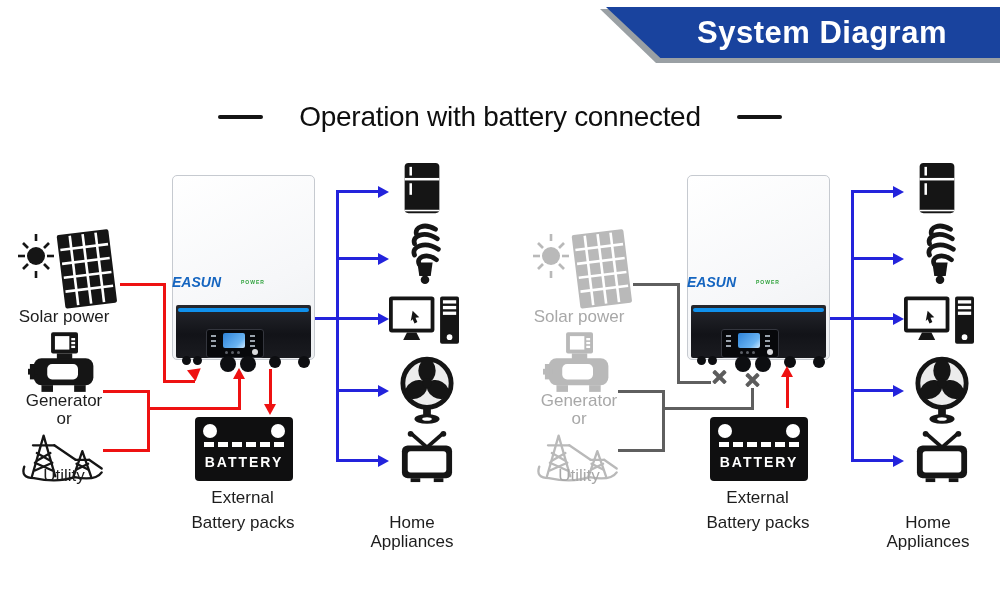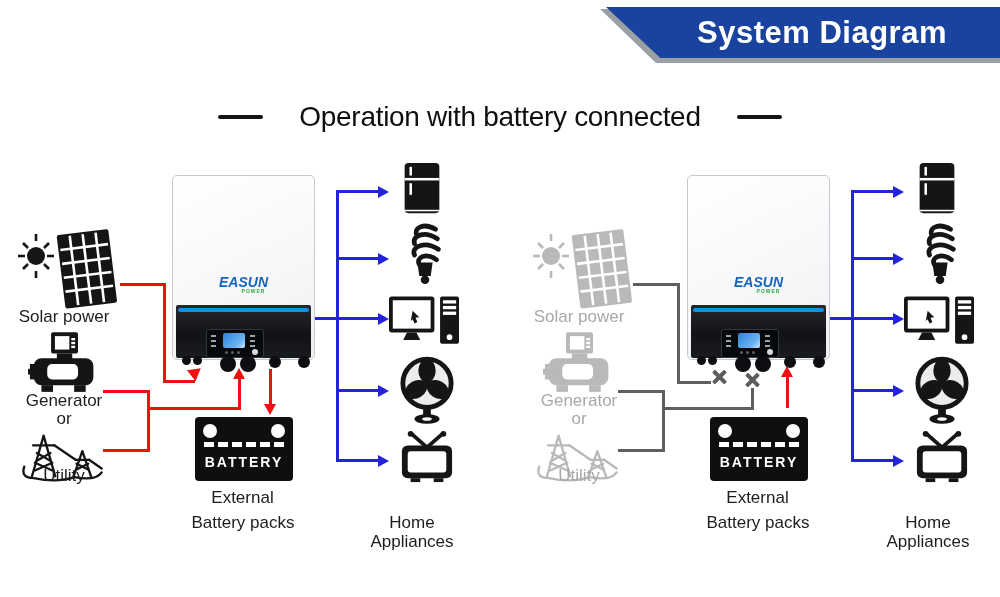--- a/index.html
+++ b/index.html
@@ -47,21 +47,21 @@
   .xmark{width:17px;height:17px;}
   .xmark::before,.xmark::after{content:"";position:absolute;left:0;top:6.5px;width:17px;height:4.2px;
     background:#5c5c5c;border-radius:1px;}
   .xmark::before{transform:rotate(45deg);}
   .xmark::after{transform:rotate(-45deg);}
 
   
   .inverter{width:143px;height:185px;}
   .inv-body{position:absolute;inset:0;background:linear-gradient(155deg,#ffffff 0%,#f6f7f9 60%,#eef0f2 100%);
     border:1px solid #c6cad0;border-radius:5px;}
-  .inv-logo{position:absolute;left:0;right:0;top:101px;display:flex;flex-direction:column;align-items:center;}
+  .inv-logo{position:absolute;left:0;right:0;top:101px;display:flex;flex-direction:row;align-items:center;}
   .logo-main{font-size:14px;font-weight:bold;font-style:italic;color:#1565c0;line-height:13px;}
   .logo-sub{font-size:5px;font-weight:bold;color:#2fa23c;letter-spacing:1px;line-height:5px;margin-left:20px;}
   .inv-black{position:absolute;left:4px;right:4px;top:130px;height:53px;border-radius:2px;
     background:linear-gradient(#26282e,#121318 55%,#1a1b20);}
   .inv-stripe{position:absolute;left:2px;right:2px;top:3px;height:4px;background:#1091ec;border-radius:2px;}
   .inv-display{position:absolute;left:30px;top:24px;width:56px;height:27px;background:#07080b;
     border:1px solid #34363e;border-radius:3px;}
   .lcd{position:absolute;left:16px;top:3px;width:22px;height:15px;border-radius:2px;
     background:linear-gradient(135deg,#2e83d8 0%,#6ab4f2 70%,#cfe9ff 100%);}
   .tick{position:absolute;width:5px;height:2px;background:#9aa3ad;}

